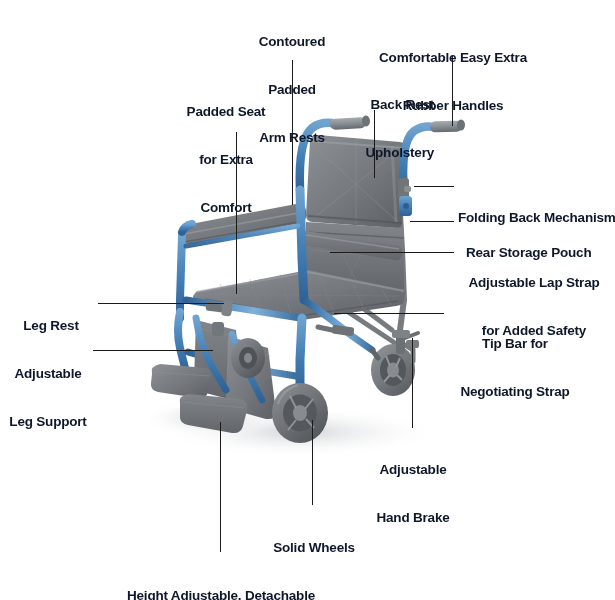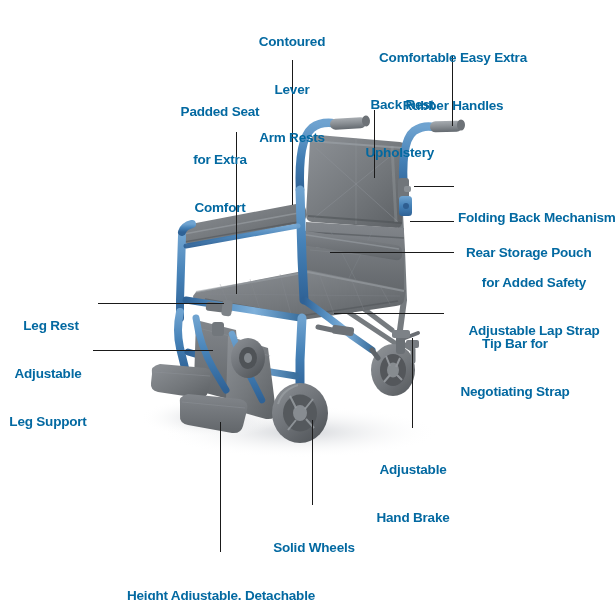--- a/index.html
+++ b/index.html
@@ -16,21 +16,21 @@
     font-family: "Liberation Sans", sans-serif;
   }
 
   
   .label {
     position: absolute;
     font-family: "Liberation Sans", sans-serif;
     font-weight: bold;
     font-size: 13.5px;
     line-height: 16px;
-    color: #0369a1;
+    color: #0f172a;
     letter-spacing: -0.2px;
     white-space: pre;
   }
   .label.center { text-align: center; }
   .label.left   { text-align: left; }
 
   
   .lead {
     position: absolute;
     background: #1a1a1a;
@@ -285,51 +285,51 @@
   <div class="lead h" style="left:334px; top:313px; width:110px;"></div>
 
   <div class="lead v" style="left:412px; top:338px; width:1.4px; height:90px;"></div>
 
   <div class="lead v" style="left:312px; top:420px; height:85px;"></div>
 
   <div class="lead v" style="left:220px; top:422px; height:130px;"></div>
 
   <div class="label center" style="left:222px; top:2px; width:140px;">
     <div>Contoured</div>
-    <div>Lever</div>
+    <div>Padded</div>
     <div>Arm Rests</div>
   </div>
 
   <div class="label center" style="left:372px; top:18px; width:162px;">
     <div>Comfortable Easy Extra</div>
     <div>Rubber Handles</div>
   </div>
 
-  <div class="label center" style="left:150px; top:72px; width:140px;">
+  <div class="label center" style="left:156px; top:72px; width:140px;">
     <div>Padded Seat</div>
     <div>for Extra</div>
     <div>Comfort</div>
   </div>
 
   <div class="label center" style="left:314px; top:65px; width:120px;text-align:right;">
     <div>Back Rest</div>
     <div>Upholstery</div>
   </div>
 
   <div class="label left" style="left:458px; top:178px; width:156px;text-align:center;">
     <div>Folding Back Mechanism</div>
   </div>
 
   <div class="label left" style="left:466px; top:213px; width:150px;">
     <div>Rear Storage Pouch</div>
   </div>
 
   <div class="label center" style="left:456px; top:243px; width:156px;">
+    <div>Adjustable Lap Strap</div>
     <div>for Added Safety</div>
-    <div>Adjustable Lap Strap</div>
   </div>
 
   <div class="label center" style="left:4px; top:286px; width:94px;">
     <div>Leg Rest</div>
   </div>
 
   <div class="label center" style="left:2px; top:334px; width:92px;">
     <div>Adjustable</div>
     <div>Leg Support</div>
   </div>

